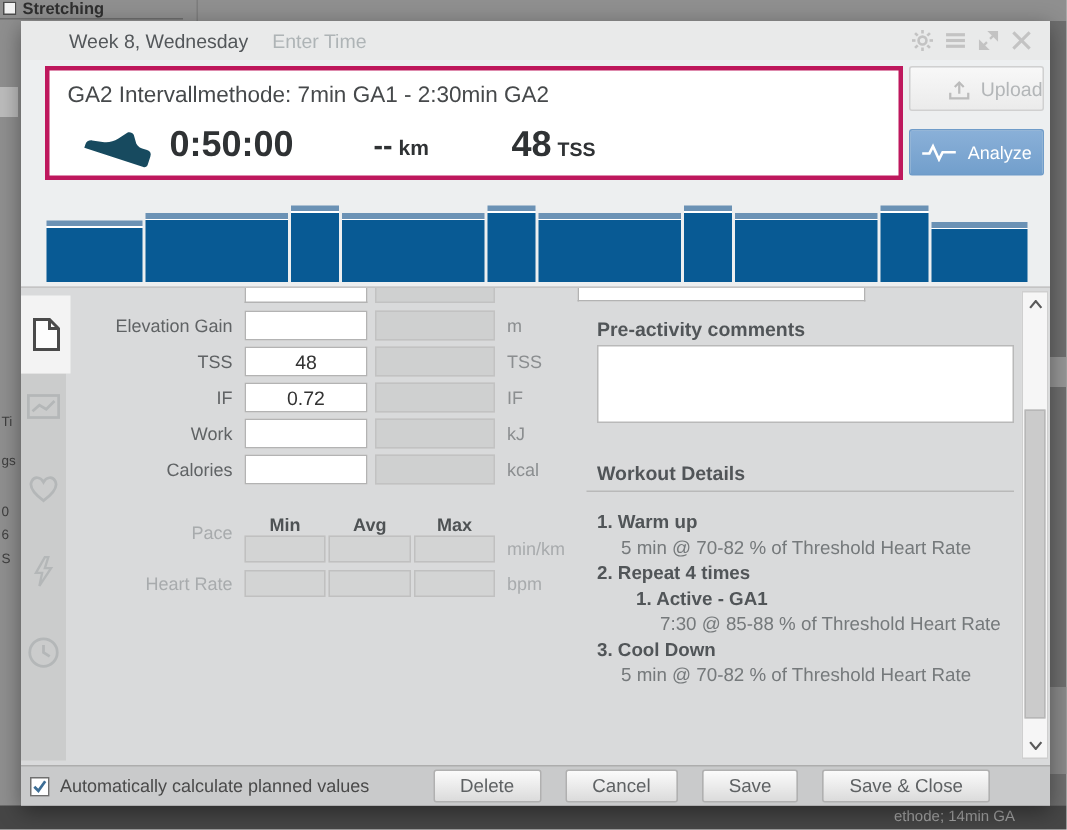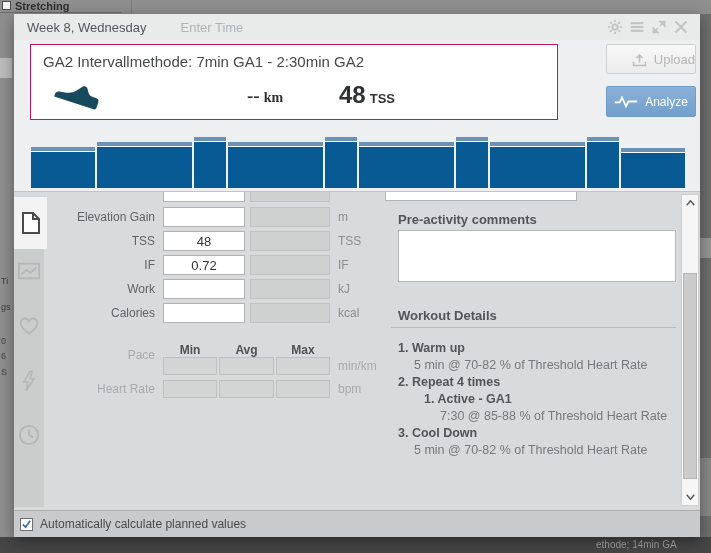--- a/index.html
+++ b/index.html
@@ -23,39 +23,39 @@
   .bg-bottomstrip { position:absolute; left:0; top:537px; width:711px; height:16px; background:#464646; }
   .bg-bottomlabel { position:absolute; left:596px; top:2px; font-size:10px; color:#a2a2a2; white-space:nowrap; }
 
   
   .modal {
     position:absolute; left:14px; top:14px; width:686px; height:523px;
     background:#d9dadb; box-shadow:0 4px 14px rgba(0,0,0,.4);
   }
   .modal-header {
     position:absolute; left:0; top:0; width:686px; height:26px;
-    background:#e9eaea; display:flex; align-items:center; padding:0 12px 0 13px;gap:18px;
+    background:#e9eaea; display:flex; align-items:center; padding:0 12px 0 32px;
   }
   .mh-title { font-size:13px; color:#53575a; white-space:nowrap; }
   .mh-entertime { font-size:13px; color:#aeb4b6; margin-left:16px; white-space:nowrap; cursor:pointer; }
   .mh-icons { margin-left:auto; display:flex; gap:8px; align-items:center; }
   .hicon { width:14px; height:14px; color:#c3c3c3; display:inline-flex; }
   .hicon svg { width:100%; height:100%; }
 
   .upper { position:absolute; left:0; top:26px; width:686px; height:151px; background:#edeff0; }
 
   .title-card {
-    position:absolute; left:16px; top:30px; width:528px; height:76px;
-    background:#fff; border:1px solid #be185d;
+    position:absolute; left:16px; top:30px; width:572px; height:76px;
+    background:#fff; border:3px solid #be185d;
   }
   .tc-title { position:absolute; left:12px; top:8px; font-size:15px; color:#46494b; white-space:nowrap; }
   .tc-shoe { position:absolute; left:24px; top:32px; width:46px; height:34px; }
   .tc-shoe svg { width:100%; height:100%; transform:rotate(18deg); }
   .tc-duration { position:absolute; left:80px; top:36px; font-size:24px; font-weight:bold; color:#2f3234; }
-  .tc-distance { position:absolute; left:216px; top:40px; font-size:19px; font-weight:bold; color:#2f3234;font-family:Liberation Serif, serif; }
+  .tc-distance { position:absolute; left:216px; top:40px; font-size:19px; font-weight:bold; color:#2f3234; }
   .tc-distance .unit { font-size:14px; margin-left:4px; }
   .tc-tss { position:absolute; left:308px; top:36px; font-size:24px; font-weight:bold; color:#2f3234; }
   .tc-tss .unit { font-size:13px; margin-left:4px; }
 
   .btn-upload {
     position:absolute; left:592px; top:30px; width:90px; height:30px;
     background:linear-gradient(#f8f8f8,#ebebeb); border:1px solid #d0d0d0; border-radius:2px;
     display:flex; align-items:center; justify-content:flex-end; gap:7px;
     font-size:13px; color:#b3b6b8; cursor:default;
   }
@@ -216,20 +216,21 @@
 
   <div class="title-card">
     <div class="tc-title">GA2 Intervallmethode: 7min GA1 - 2:30min GA2</div>
     <div class="tc-shoe">
       <svg viewBox="0 0 40 19">
           <g transform="translate(40,0) scale(-1,1)">
         <path d="M1 14 L1 11 C1 9 2 8 4 8 L7 8 C9 8 11 7 12 5 L14 2 C15 1 17 1 18 2 L22 7 C24 9.5 27 11 30 11.5 L36 12.5 C38 13 39 14 39 16 L39 18 L3 18 C1.8 18 1 17 1 16 Z" fill="#174a5f"></path>
       </g>
         </svg>
     </div>
+    <div class="tc-duration">0:50:00</div>
     <div class="tc-distance">
       <span>--</span><span class="unit">km</span>
     </div>
     <div class="tc-tss">
       <span>48</span><span class="unit">TSS</span>
     </div>
   </div>
 
   <div class="btn-upload">
     <svg viewBox="0 0 20 20">
@@ -373,15 +374,21 @@
     </div>
   </div>
 
   <div class="footer">
     <span class="chk">
       <svg viewBox="0 0 12 11">
           <path d="M2 6 L5 9 L10 2" fill="none" stroke="#3d6e96" stroke-width="2"></path>
         </svg>
     </span>
     <span class="chk-label">Automatically calculate planned values</span>
+    <span class="footer-buttons" id="footer-buttons">
+        <button class="fbtn">Delete</button>
+        <button class="fbtn">Cancel</button>
+        <button class="fbtn">Save</button>
+        <button class="fbtn">Save &amp; Close</button>
+      </span>
   </div>
 
 </div>
 
 </body></html>

